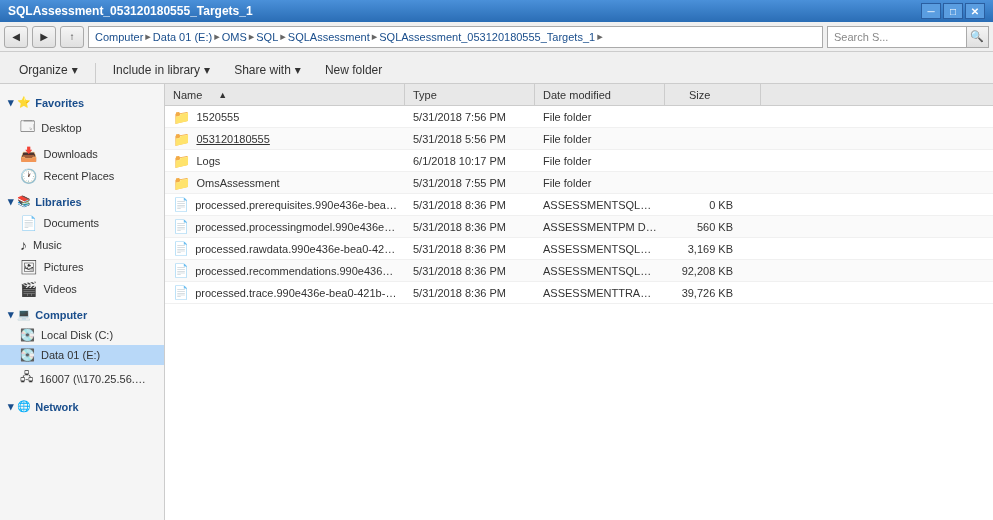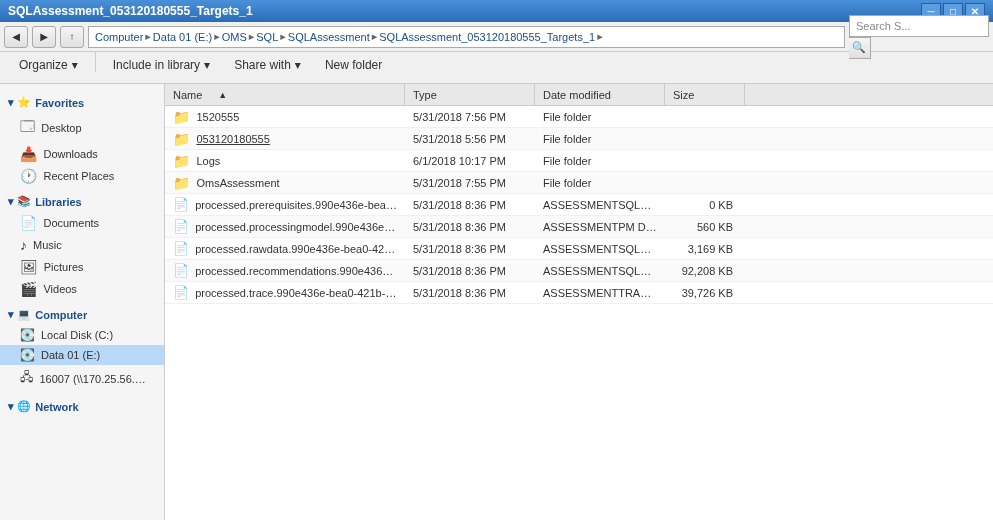--- a/index.html
+++ b/index.html
@@ -85,21 +85,21 @@
       cursor: pointer;
       font-size: 11px;
       color: #555;
     }
 
     
     .toolbar {
       background: #f0f0f0;
       height: 32px;
       display: flex;
-      align-items: flex-start;
+      align-items: flex-end;
       padding: 0 8px;
       border-bottom: 1px solid #ccc;
       gap: 2px;
     }
     .toolbar-btn {
       height: 26px;
       padding: 0 10px;
       background: transparent;
       border: 1px solid transparent;
       border-radius: 3px;
@@ -162,21 +162,21 @@
       font-weight: normal;
       border-right: 1px solid #ccc;
       height: 100%;
       display: flex; align-items: center;
       cursor: pointer;
       user-select: none;
     }
     .col-name { width: 240px; gap: 12px; }
     .col-date { width: 130px; }
     .col-type { width: 130px; }
-    .col-size { width: 80px; }
+    .col-size { width: 80px; margin-left: 16px; }
 
     .file-row {
       display: flex;
       align-items: center;
       height: 22px;
       border-bottom: 1px solid #f0f0f0;
       cursor: pointer;
     }
     .file-row:nth-child(even) { background: #fafafa; }
 
@@ -219,21 +219,21 @@
     <span class="path-separator"> ▸ </span>
     <span class="path-segment">OMS</span>
     <span class="path-separator"> ▸ </span>
     <span class="path-segment">SQL</span>
     <span class="path-separator"> ▸ </span>
     <span class="path-segment">SQLAssessment</span>
     <span class="path-separator"> ▸ </span>
     <span class="path-segment">SQLAssessment_053120180555_Targets_1</span>
     <span class="path-separator"> ▸ </span>
   </div>
-  <div style="display:flex;flex-direction:column;">
+  <div style="display:flex;">
     <div class="search-box">
       <span style="color:#888; font-size:11px;">Search S...</span>
     </div>
     <div class="search-icon-btn">🔍</div>
   </div>
 </div>
 
 <div class="toolbar">
   <button class="toolbar-btn">
     <span>Organize</span>

